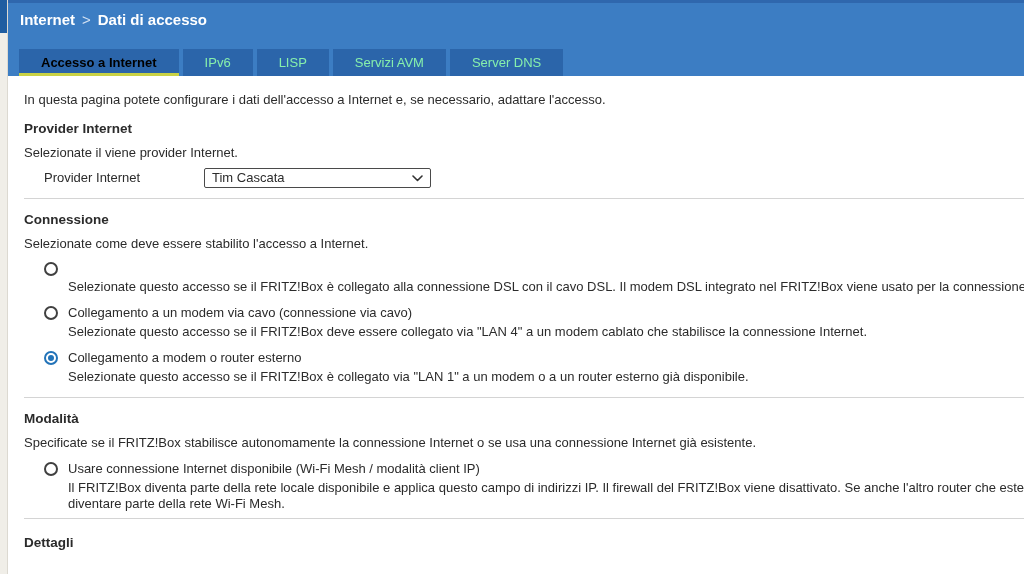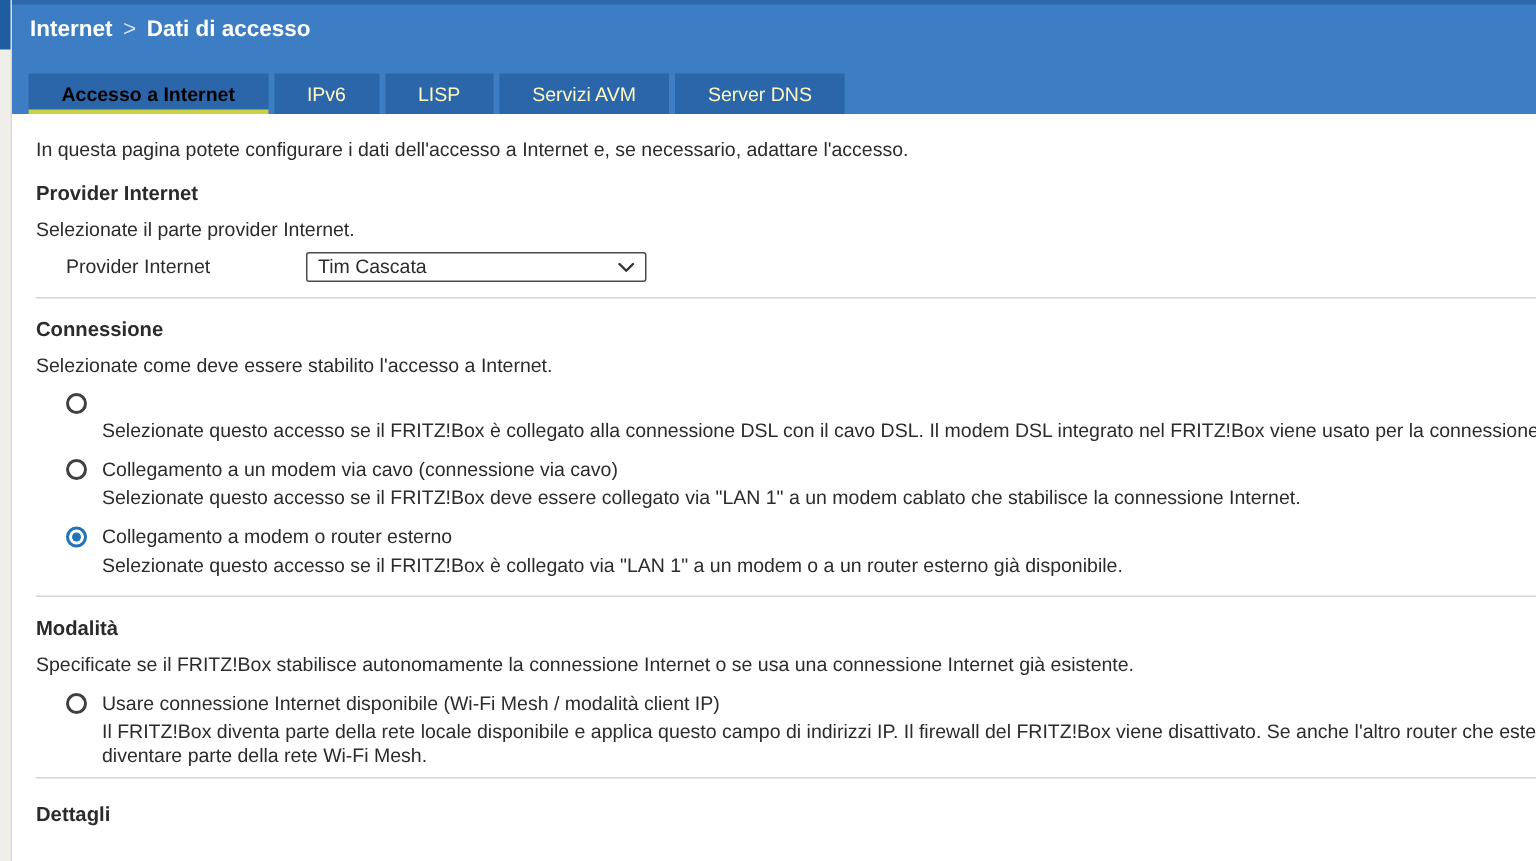--- a/index.html
+++ b/index.html
@@ -37,21 +37,21 @@
     white-space: nowrap;
   }
   .breadcrumb .sep { color: #d4e2f3; font-weight: 400; padding: 0 7px; }
   .tabs {
     position: absolute; left: 11px; bottom: 0;
     display: flex; gap: 4px;
   }
   .tab {
     position: relative;
     background: #2b65aa;
-    color: #fef9c3;
+    color: #86efac;
     height: 27px; line-height: 27px;
     padding: 0 22px;
     font-size: 13px;
     text-align: center;
     cursor: pointer;
     white-space: nowrap;
   }
   .tab.active { color: #000000; font-weight: 700; }
   .tab.active::after {
     content: "";
@@ -143,21 +143,21 @@
     <div class="tab">Servizi AVM</div>
     <div class="tab">Server DNS</div>
   </div>
 </div>
 
 <div class="content">
 
   <p class="intro">In questa pagina potete configurare i dati dell'accesso a Internet e, se necessario, adattare l'accesso.</p>
 
   <h3 class="section-title">Provider Internet</h3>
-  <p class="section-desc">Selezionate il parte provider Internet.</p>
+  <p class="section-desc">Selezionate il viene provider Internet.</p>
 
   <div class="form-row">
     <span class="form-label">Provider Internet</span>
     <div class="select">
       <span class="value">Tim Cascata</span>
       <span class="chev">
         <svg width="11" height="7" viewBox="0 0 11 7">
             <polyline points="1,1 5.5,5.5 10,1" fill="none" stroke="#333" stroke-width="1.6" stroke-linecap="round" stroke-linejoin="round"></polyline>
           </svg>
       </span>
@@ -174,21 +174,21 @@
       <span class="radio"></span>
     </div>
     <div class="option-desc">Selezionate questo accesso se il FRITZ!Box è collegato alla connessione DSL con il cavo DSL. Il modem DSL integrato nel FRITZ!Box viene usato per la connessione Internet.</div>
   </div>
 
   <div class="option">
     <div class="option-head">
       <span class="radio"></span>
       <span class="option-label">Collegamento a un modem via cavo (connessione via cavo)</span>
     </div>
-    <div class="option-desc">Selezionate questo accesso se il FRITZ!Box deve essere collegato via "LAN 1" a un modem cablato che stabilisce la connessione Internet.</div>
+    <div class="option-desc">Selezionate questo accesso se il FRITZ!Box deve essere collegato via "LAN 4" a un modem cablato che stabilisce la connessione Internet.</div>
   </div>
 
   <div class="option">
     <div class="option-head">
       <span class="radio selected"></span>
       <span class="option-label">Collegamento a modem o router esterno</span>
     </div>
     <div class="option-desc">Selezionate questo accesso se il FRITZ!Box è collegato via "LAN 1" a un modem o a un router esterno già disponibile.</div>
   </div>
 

